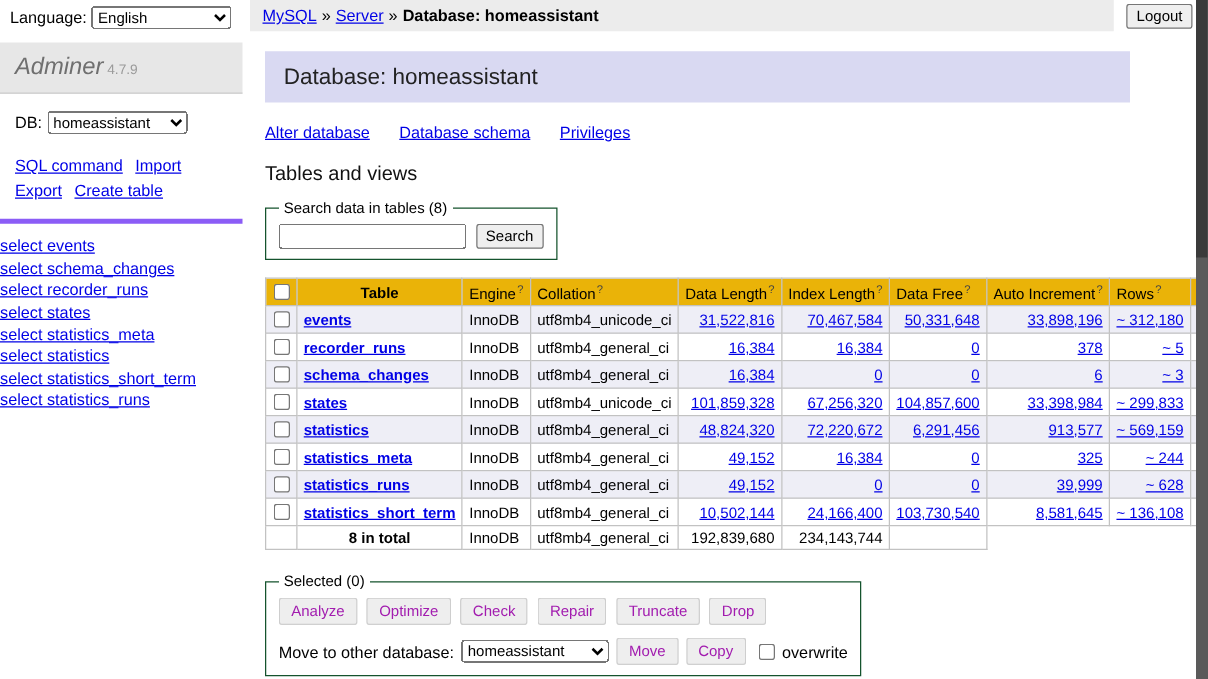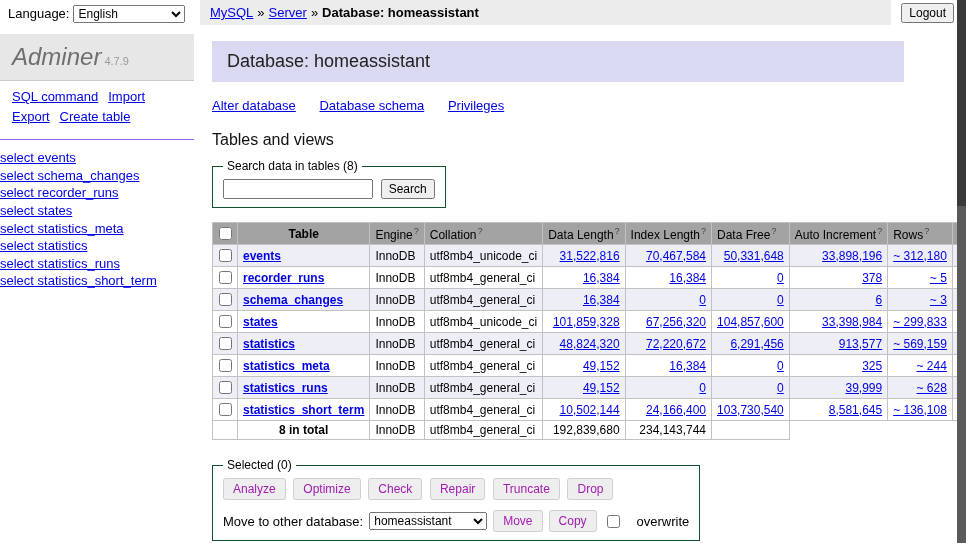--- a/index.html
+++ b/index.html
@@ -31,25 +31,25 @@
 
   
   .sidebar { flex: 0 0 200px; }
   .adminer-h1 {
     background: #e7e7e7;
     border-bottom: 1px solid #ccc;
     margin-top: 6px;
     padding: 9px 12px;
     width: 194px;
   }
-  .adminer-h1 .brand { font-style: italic; color: #6f6f6f; font-size: 24px; }
+  .adminer-h1 .brand { font-style: italic; color: #6f6f6f; font-size: 19px; }
   .adminer-h1 .version { color: #9a9a9a; font-size: 11px; margin-left: 3px; }
   .db-row { padding: 14px 12px 10px 12px; white-space: nowrap; }
   .db-row select { width: 112px; margin-left: 4px; }
-  .side-links { padding: 6px 12px 12px 12px; border-bottom: 1px solid #8b5cf6; width: 194px; line-height: 1.55; }
+  .side-links { padding: 6px 12px 12px 12px; border-bottom: 4px solid #8b5cf6; width: 194px; line-height: 1.55; }
   .side-links a { margin-right: 10px; }
   .table-list { padding: 10px 0; line-height: 1.2; }
   .table-list a { display: block; margin-bottom: 2px; }
 
   
   .main { flex: 1; padding: 0 0 30px 12px; }
   .content { width: 692px; }
   h2.dbtitle {
     background: #d9d9f2;
     margin: 13px 0 0 0;
@@ -61,37 +61,37 @@
   .toplinks { margin: 16px 0 18px 0; }
   .toplinks a, .createlinks a, .routinelinks a { margin-right: 20px; }
   h3 { font-size: 16px; font-weight: normal; margin: 16px 0 10px 0; color: #111; }
   fieldset { border: 1px solid #14532d; padding: 6px 10px 8px 10px; margin: 0; display: inline-block; background: #fff; }
   legend { font-size: 12px; padding: 0 4px; }
   .search-fs input[type=text] { width: 150px; height: 20px; }
   .search-fs button { margin-left: 4px; }
 
   table.tables { border-collapse: collapse; margin-top: 14px; font-size: 12px; }
   .tables th, .tables td { border: 1px solid #c2c2c2; padding: 2px 5px; height: 17px; white-space: nowrap; }
-  .tables thead th { background: #a3a3a3; font-weight: normal; text-align: left; }
+  .tables thead th { background: #eab308; font-weight: normal; text-align: left; }
   .tables thead th.tname { font-weight: bold; text-align: center; }
   .tables thead th.check, .tables td.check { text-align: center; padding: 1px 2px; }
   .tables tbody tr:nth-child(odd) { background: #eeeef6; }
   .tables td.num { text-align: right; }
   .tables a.tbl { font-weight: bold; text-decoration: underline; }
   .tables tfoot td, .tables tfoot th { background: #fff; }
   .tables tfoot th { text-align: center; font-weight: bold; }
   sup { font-size: 9px; color: #444; text-decoration: none; margin-left: 1px; }
 
   .selected-fs { margin-top: 18px; }
   .sel-buttons button { margin-right: 4px; padding: 2px 8px; }
   button:disabled { color: #a21caf; }
   .move-row { margin-top: 10px; display: flex; align-items: center; gap: 6px; font-size: 13px; }
   .move-row select { width: 118px; }
   .move-row button { padding: 2px 8px; }
-  .overwrite { display: inline-flex; align-items: center; gap: 14px; }
+  .overwrite { display: inline-flex; align-items: center; gap: 3px; }
 
   
   .scroll { position: fixed; top: 0; right: 0; width: 9px; height: 100vh; background: #5a5a5a; }
   .scroll .thumb { position: absolute; top: 0; left: 0; width: 100%; height: 38%; background: #3a3a3a; }
 </style>
 </head>
 <body>
 
 <div class="topbar">
   <div class="lang">
@@ -102,34 +102,37 @@
   </div>
   <div class="logout-wrap">
     <button>Logout</button>
   </div>
 </div>
 
 <div class="layout">
   <div class="sidebar">
     <div class="adminer-h1">
       <span class="brand">Adminer</span><span class="version">4.7.9</span>
+    </div>
+    <div class="db-row">
+      <label>DB:</label><select><option>homeassistant</option></select>
     </div>
     <div class="side-links">
       <a>SQL command</a><a>Import</a><br>
       <a>Export</a><a>Create table</a>
     </div>
     <div class="table-list">
       <a>select events</a>
       <a>select schema_changes</a>
       <a>select recorder_runs</a>
       <a>select states</a>
       <a>select statistics_meta</a>
       <a>select statistics</a>
+      <a>select statistics_short_term</a>
       <a>select statistics_runs</a>
-      <a>select statistics_short_term</a>
     </div>
   </div>
 
   <div class="main">
     <div class="content">
       <h2 class="dbtitle">Database: homeassistant</h2>
 
       <div class="toplinks">
         <a>Alter database</a>
         <a>Database schema</a>

